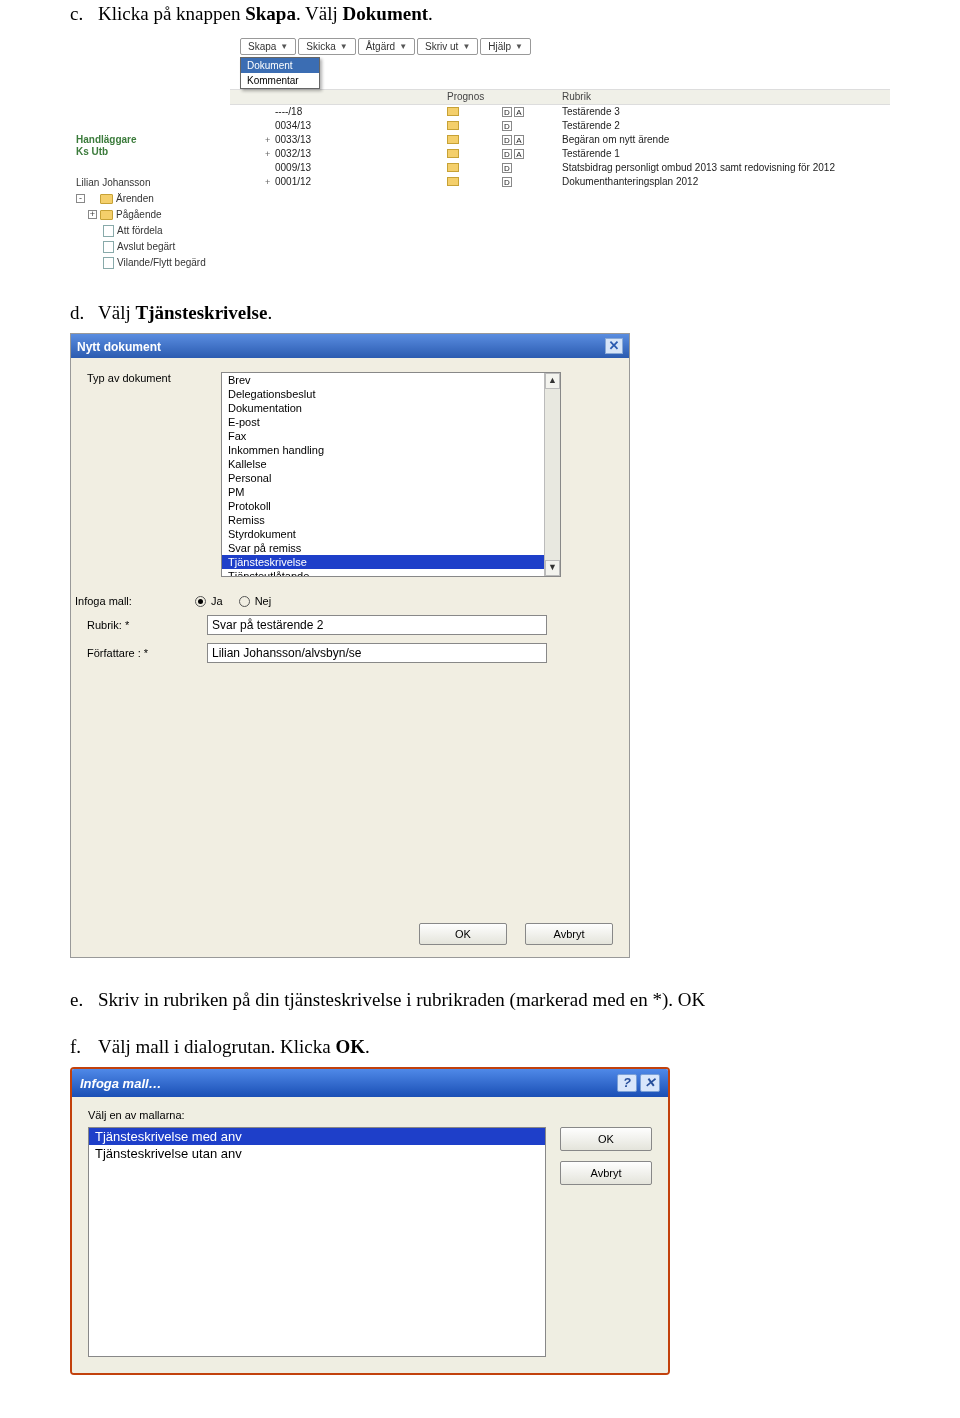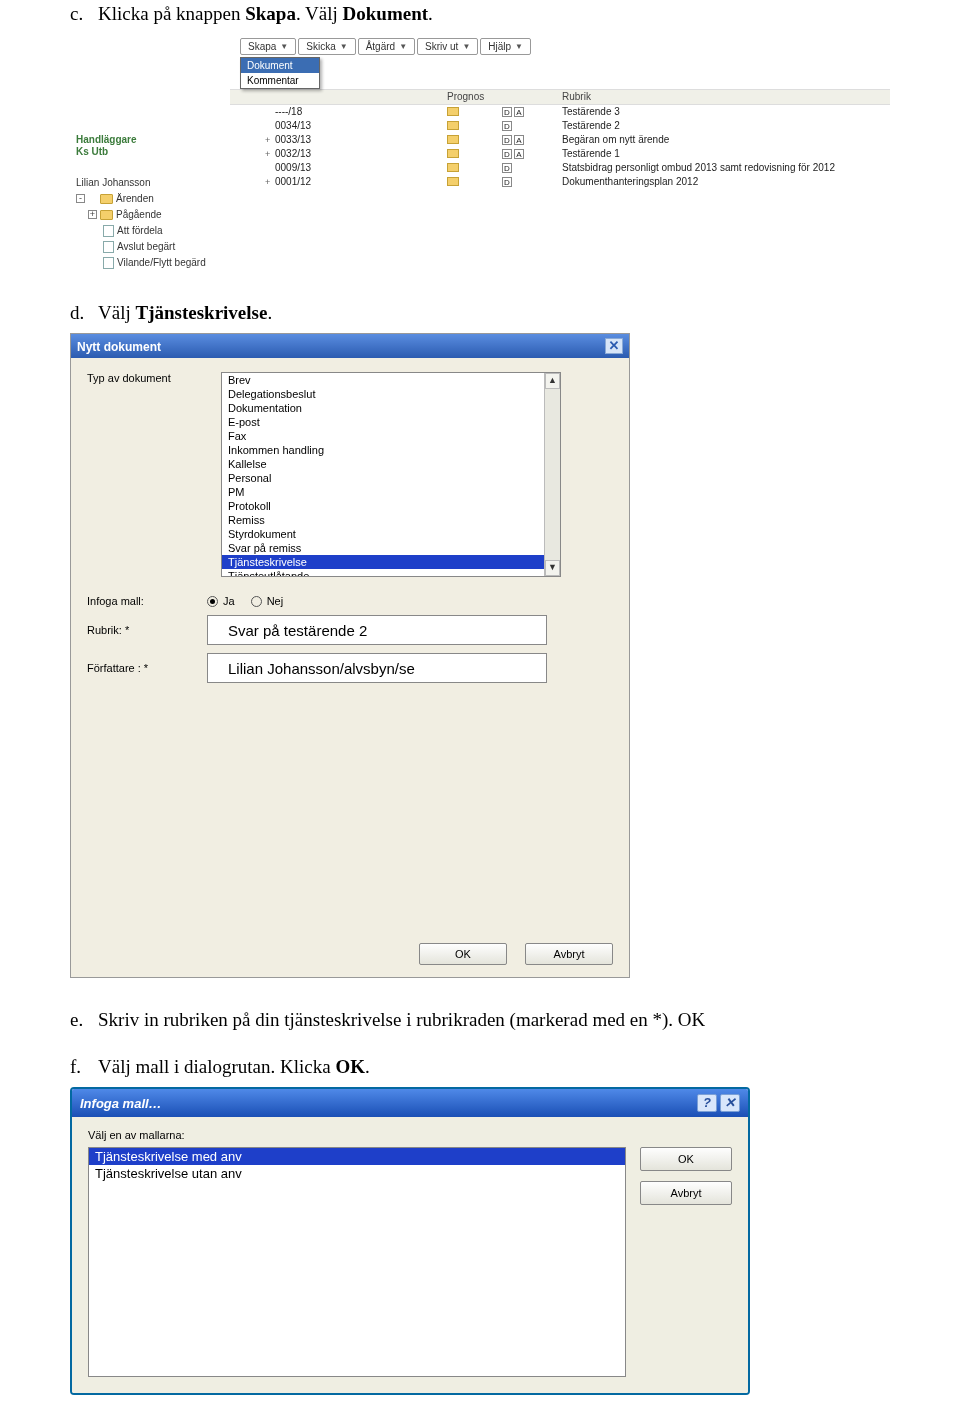--- a/index.html
+++ b/index.html
@@ -64,27 +64,27 @@
   .ss2 .fields{ flex:1;}
   .ss2 .listbox{ width:340px; height:205px; border:1px solid #888; background:#fff; overflow:hidden; position:relative;}
   .ss2 .listbox .li{ padding:0 6px; font-size:11px; height:14px; line-height:14px; color:#000;}
   .ss2 .listbox .li.sel{ background:#1e3fc9; color:#fff;}
   .ss2 .listbox .sbar{ position:absolute; right:0; top:0; bottom:0; width:16px; background:#e8e8e0; border-left:1px solid #bbb;}
   .ss2 .listbox .sbar .arr{ height:16px; background:#f3f3ee; border:1px solid #bbb; font-size:9px; text-align:center; line-height:13px; color:#333;}
   .ss2 .formrow{ display:flex; align-items:center; margin-top:8px;}
   .ss2 .formrow .flab{ width:120px;}
   .ss2 .radio{ width:11px;height:11px;border:1px solid #555;border-radius:50%; display:inline-block; margin:0 5px 0 0; vertical-align:middle; position:relative;}
   .ss2 .radio.on::after{content:'';position:absolute;top:2px;left:2px;width:5px;height:5px;background:#000;border-radius:50%;}
-  .ss2 input.tf{ width:340px; height:30px; border:1px solid #888; background:#fff; font-size:15px; padding:0 20px; font-family:Verdana,Arial,sans-serif;}
+  .ss2 input.tf{ width:340px; height:20px; border:1px solid #888; background:#fff; font-size:12px; padding:0 4px; font-family:Verdana,Arial,sans-serif;}
   .ss2 .pad{ height:260px;}
   .ss2 .btnbar{ display:flex; justify-content:flex-end; gap:18px; padding:0 16px 12px 0;}
   .ss2 .btn{ width:88px;height:22px;border:1px solid #888;background:linear-gradient(#fefefe,#e4e4db); font-size:11px; text-align:center; line-height:20px; border-radius:2px;}
 
   
-  .ss3{ width:680px; font-family: Tahoma, Arial, sans-serif; font-size:11px; border:2px solid #0369a1; border-radius:4px; overflow:hidden;}
+  .ss3{ width:600px; font-family: Tahoma, Arial, sans-serif; font-size:11px; border:2px solid #c2410c; border-radius:4px; overflow:hidden;}
   .ss3 .titlebar{ background:linear-gradient(#4f89e8,#1a4fb5); color:#fff; font-weight:bold; font-style:italic; font-size:13px; padding:5px 8px; display:flex; justify-content:space-between; align-items:center;}
   .ss3 .tb-btns{ display:flex; gap:3px;}
   .ss3 .tb-btns .b{ width:20px;height:18px;background:#d8e6fb;border:1px solid #7a9fd6;border-radius:2px;color:#274f9b;font-size:13px;line-height:15px;text-align:center;font-weight:bold;}
   .ss3 .inner{ background:#efeee2; padding:12px 16px 16px 16px; display:flex; gap:14px;}
   .ss3 .left{ flex:1;}
   .ss3 .prompt{ margin-bottom:6px;}
   .ss3 .lb2{ height:230px; background:#fff; border:1px solid #888;}
   .ss3 .lb2 .li{ padding:1px 6px; font-size:13px;}
   .ss3 .lb2 .li.sel{ background:#1e3fc9; color:#fff;}
   .ss3 .right{ width:92px; display:flex; flex-direction:column; gap:10px; padding-top:18px;}
@@ -283,21 +283,21 @@
             <div class="li">Tjänsteutlåtande</div>
           </div>
         <div class="sbar">
           <div class="arr">▲</div>
           <div style="flex:1"></div>
           <div class="arr" style="position:absolute;bottom:0;left:0;right:0">▼</div>
         </div>
       </div>
     </div>
   </div>
-  <div class="formrow" style="padding:0 16px">
+  <div class="formrow" style="padding:0 4px">
     <div class="flab">Infoga mall:</div>
     <span class="radio on"></span>
       <span>Ja</span>
     <span style="width:16px"></span>
     <span class="radio"></span>
       <span>Nej</span>
   </div>
   <div class="formrow" style="padding:0 16px">
     <div class="flab">Rubrik: *</div>
     <input class="tf" value="Svar på testärende 2" style="">

